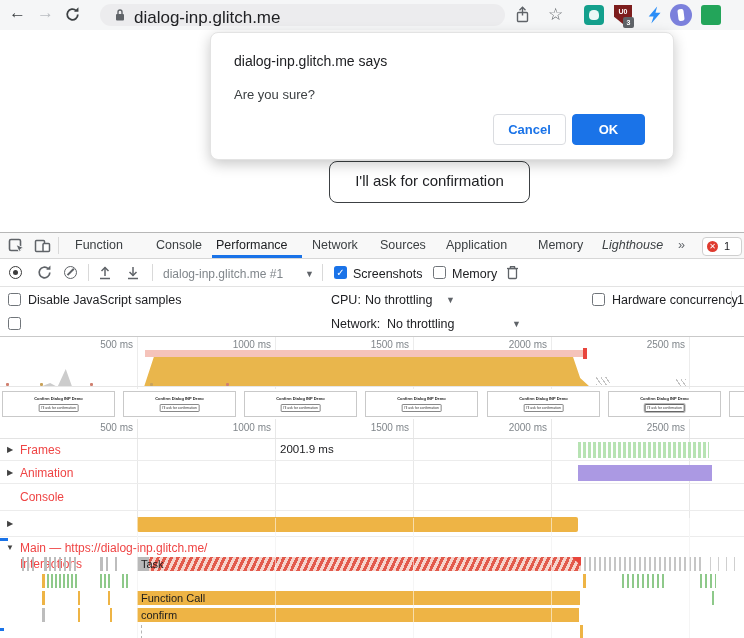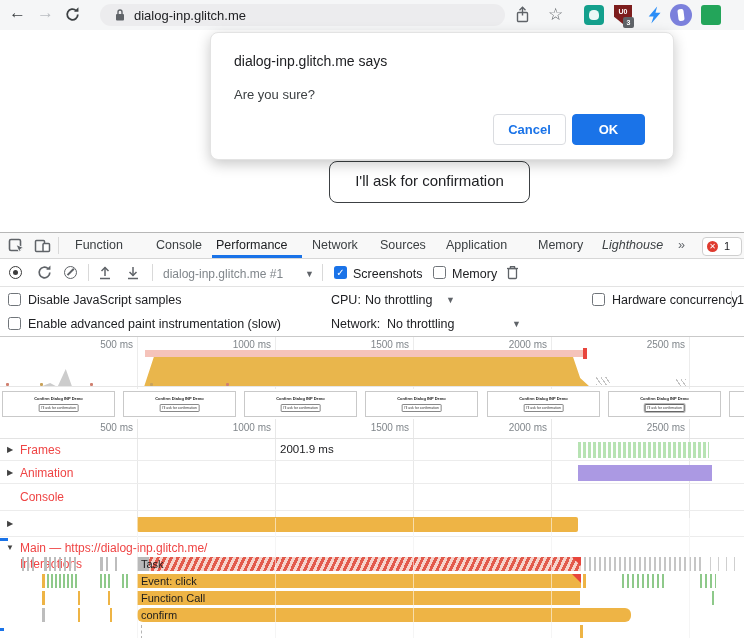--- a/index.html
+++ b/index.html
@@ -3,21 +3,21 @@
 <meta charset="utf-8">
 <style>
   html,body{margin:0;padding:0;background:#fff;}
   .screen{position:relative;width:744px;height:638px;overflow:hidden;
     font-family:"Liberation Sans","DejaVu Sans",sans-serif;background:#fff;}
   .abs{position:absolute;}
   
   .browser-bar{position:absolute;left:0;top:0;width:744px;height:30px;background:#f5f6f7;border-bottom:1px solid #dcdcdc;}
   .nav-glyph{position:absolute;top:3px;font-size:17px;color:#3c4043;}
   .url-pill{position:absolute;left:100px;top:4px;width:405px;height:22px;border-radius:11px;background:#ececee;}
-  .url-text{position:absolute;left:34px;top:4px;font-size:13px;color:#202124;}
+  .url-text{position:absolute;left:34px;top:4px;font-size:17px;color:#202124;}
   .ext-badge{position:absolute;font-size:7px;font-weight:bold;color:#fff;background:#5f6368;width:11px;height:11px;line-height:11px;text-align:center;border-radius:2px;}
   
   .page-area{position:absolute;left:0;top:30px;width:744px;height:202px;background:#fff;border-bottom:1px solid #bdbdbd;}
   .confirm-btn{position:absolute;left:329px;top:131px;width:199px;height:40px;background:#fff;border:1.5px solid #3c4043;border-radius:8px;
     font-size:15px;color:#202124;text-align:center;line-height:38px;}
   
   .js-dialog{position:absolute;left:210px;top:32px;width:462px;height:126px;background:#fff;border:1px solid #e3e3e3;border-radius:8px;
     box-shadow:0 4px 14px rgba(0,0,0,.22);z-index:20;}
   .dlg-title{position:absolute;left:23px;top:20px;font-size:14px;color:#202124;}
   .dlg-msg{position:absolute;left:23px;top:54px;font-size:13px;color:#3c4043;}
@@ -224,21 +224,20 @@
       <span class="set-label" style="left:28px;top:6px;">Disable JavaScript samples</span>
       <span class="set-label" style="left:331px;top:6px;">CPU:</span>
       <span class="set-label" style="left:365px;top:6px;">No throttling</span>
       <span class="abs sel-arrow" style="left:446px;top:8px;">▼</span>
       <div class="cb cb-off abs" style="left:592px;top:6px;"></div>
       <span class="set-label" style="left:612px;top:6px;">Hardware concurrency</span>
       <div class="vsep" style="left:731px;top:4px;height:18px;"></div>
       <span class="set-label" style="left:737px;top:6px;">1</span>
 
       <div class="cb cb-off abs" style="left:8px;top:30px;"></div>
-      <span class="set-label" style="left:28px;top:30px;">Enable advanced paint instrumentation (slow)</span>
       <span class="set-label" style="left:331px;top:30px;">Network:</span>
       <span class="set-label" style="left:387px;top:30px;">No throttling</span>
       <span class="abs sel-arrow" style="left:512px;top:32px;">▼</span>
     </div>
 
     <div class="overview">
       <div class="ovline" style="left:137px;"></div>
         <div class="ovline" style="left:275px;"></div>
       <div class="ovline" style="left:413px;"></div>
         <div class="ovline" style="left:551px;"></div>
@@ -375,24 +374,20 @@
           <div class="mt" style="left:63px;background:#8ec98a;"></div>
             <div class="mt" style="left:67px;background:#8ec98a;"></div>
           <div class="mt" style="left:71px;background:#8ec98a;"></div>
             <div class="mt" style="left:75px;background:#8ec98a;"></div>
           <div class="mt" style="left:100px;background:#8ec98a;"></div>
             <div class="mt" style="left:104px;background:#8ec98a;"></div>
           <div class="mt" style="left:108px;background:#8ec98a;"></div>
             <div class="mt" style="left:122px;background:#8ec98a;"></div>
           <div class="mt" style="left:126px;background:#8ec98a;"></div>
         </div>
-        <div class="fbar" style="left:137px;width:444px;">
-          <span class="fbar-label">Event: click</span>
-          <div class="red-corner"></div>
-        </div>
         <div class="mt" style="left:583px;width:3px;background:#eeb445;"></div>
         <div class="tick-strip" style="left:622px;width:42px;background:repeating-linear-gradient(90deg,#8ec98a 0 2px,transparent 2px 5px);"></div>
         <div class="tick-strip" style="left:700px;width:16px;background:repeating-linear-gradient(90deg,#8ec98a 0 2px,transparent 2px 5px);"></div>
       </div>
 
       <div class="frow" style="top:172px;">
         <div class="tick-strip">
           <div class="mt" style="left:42px;width:3px;background:#eeb445;"></div>
           <div class="mt" style="left:78px;background:#eeb445;"></div>
           <div class="mt" style="left:108px;background:#eeb445;"></div>
@@ -402,21 +397,21 @@
         </div>
         <div class="mt" style="left:712px;background:#8ec98a;"></div>
       </div>
 
       <div class="frow" style="top:189px;">
         <div class="tick-strip">
           <div class="mt" style="left:42px;width:3px;background:#bdbdbd;"></div>
           <div class="mt" style="left:78px;background:#eeb445;"></div>
           <div class="mt" style="left:110px;background:#eeb445;"></div>
         </div>
-        <div class="fbar" style="left:137px;width:494px;border-radius:6px;">
+        <div class="fbar" style="left:137px;width:442px;">
           <span class="fbar-label">confirm</span>
         </div>
       </div>
 
       <div class="frow" style="top:206px;">
         <div class="mt" style="left:141px;width:1px;border-left:1px dashed #b5b5b5;background:none;"></div>
         <div class="mt" style="left:580px;width:3px;background:#eeb445;"></div>
         <div class="blue-dash" style="left:0;top:3px;width:4px;height:3px;"></div>
       </div>
     </div>

